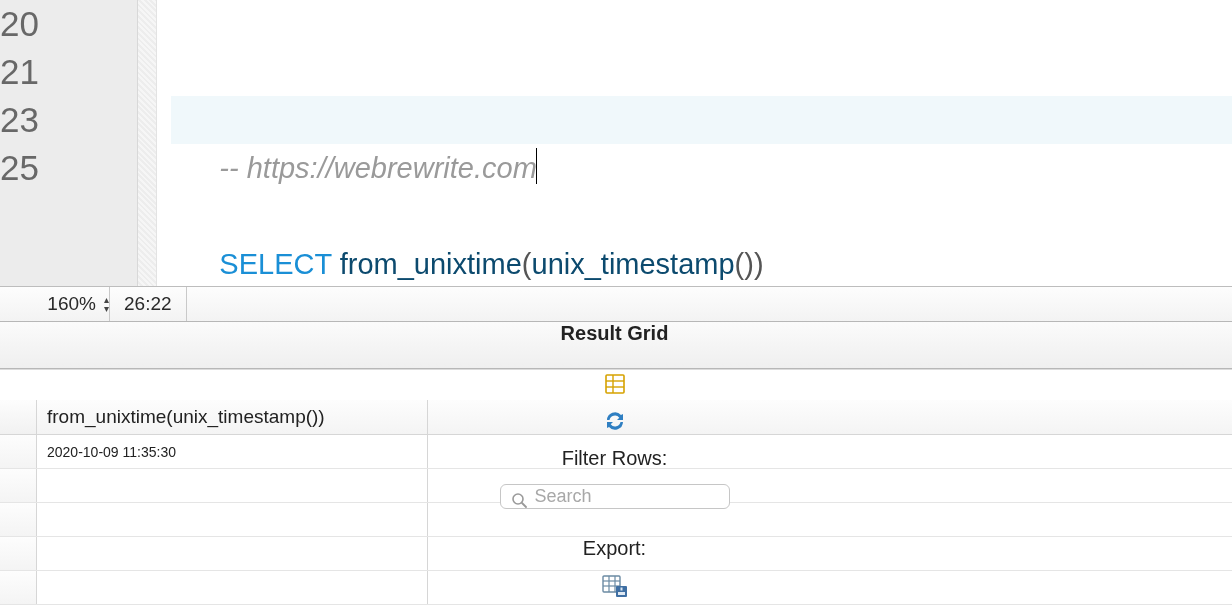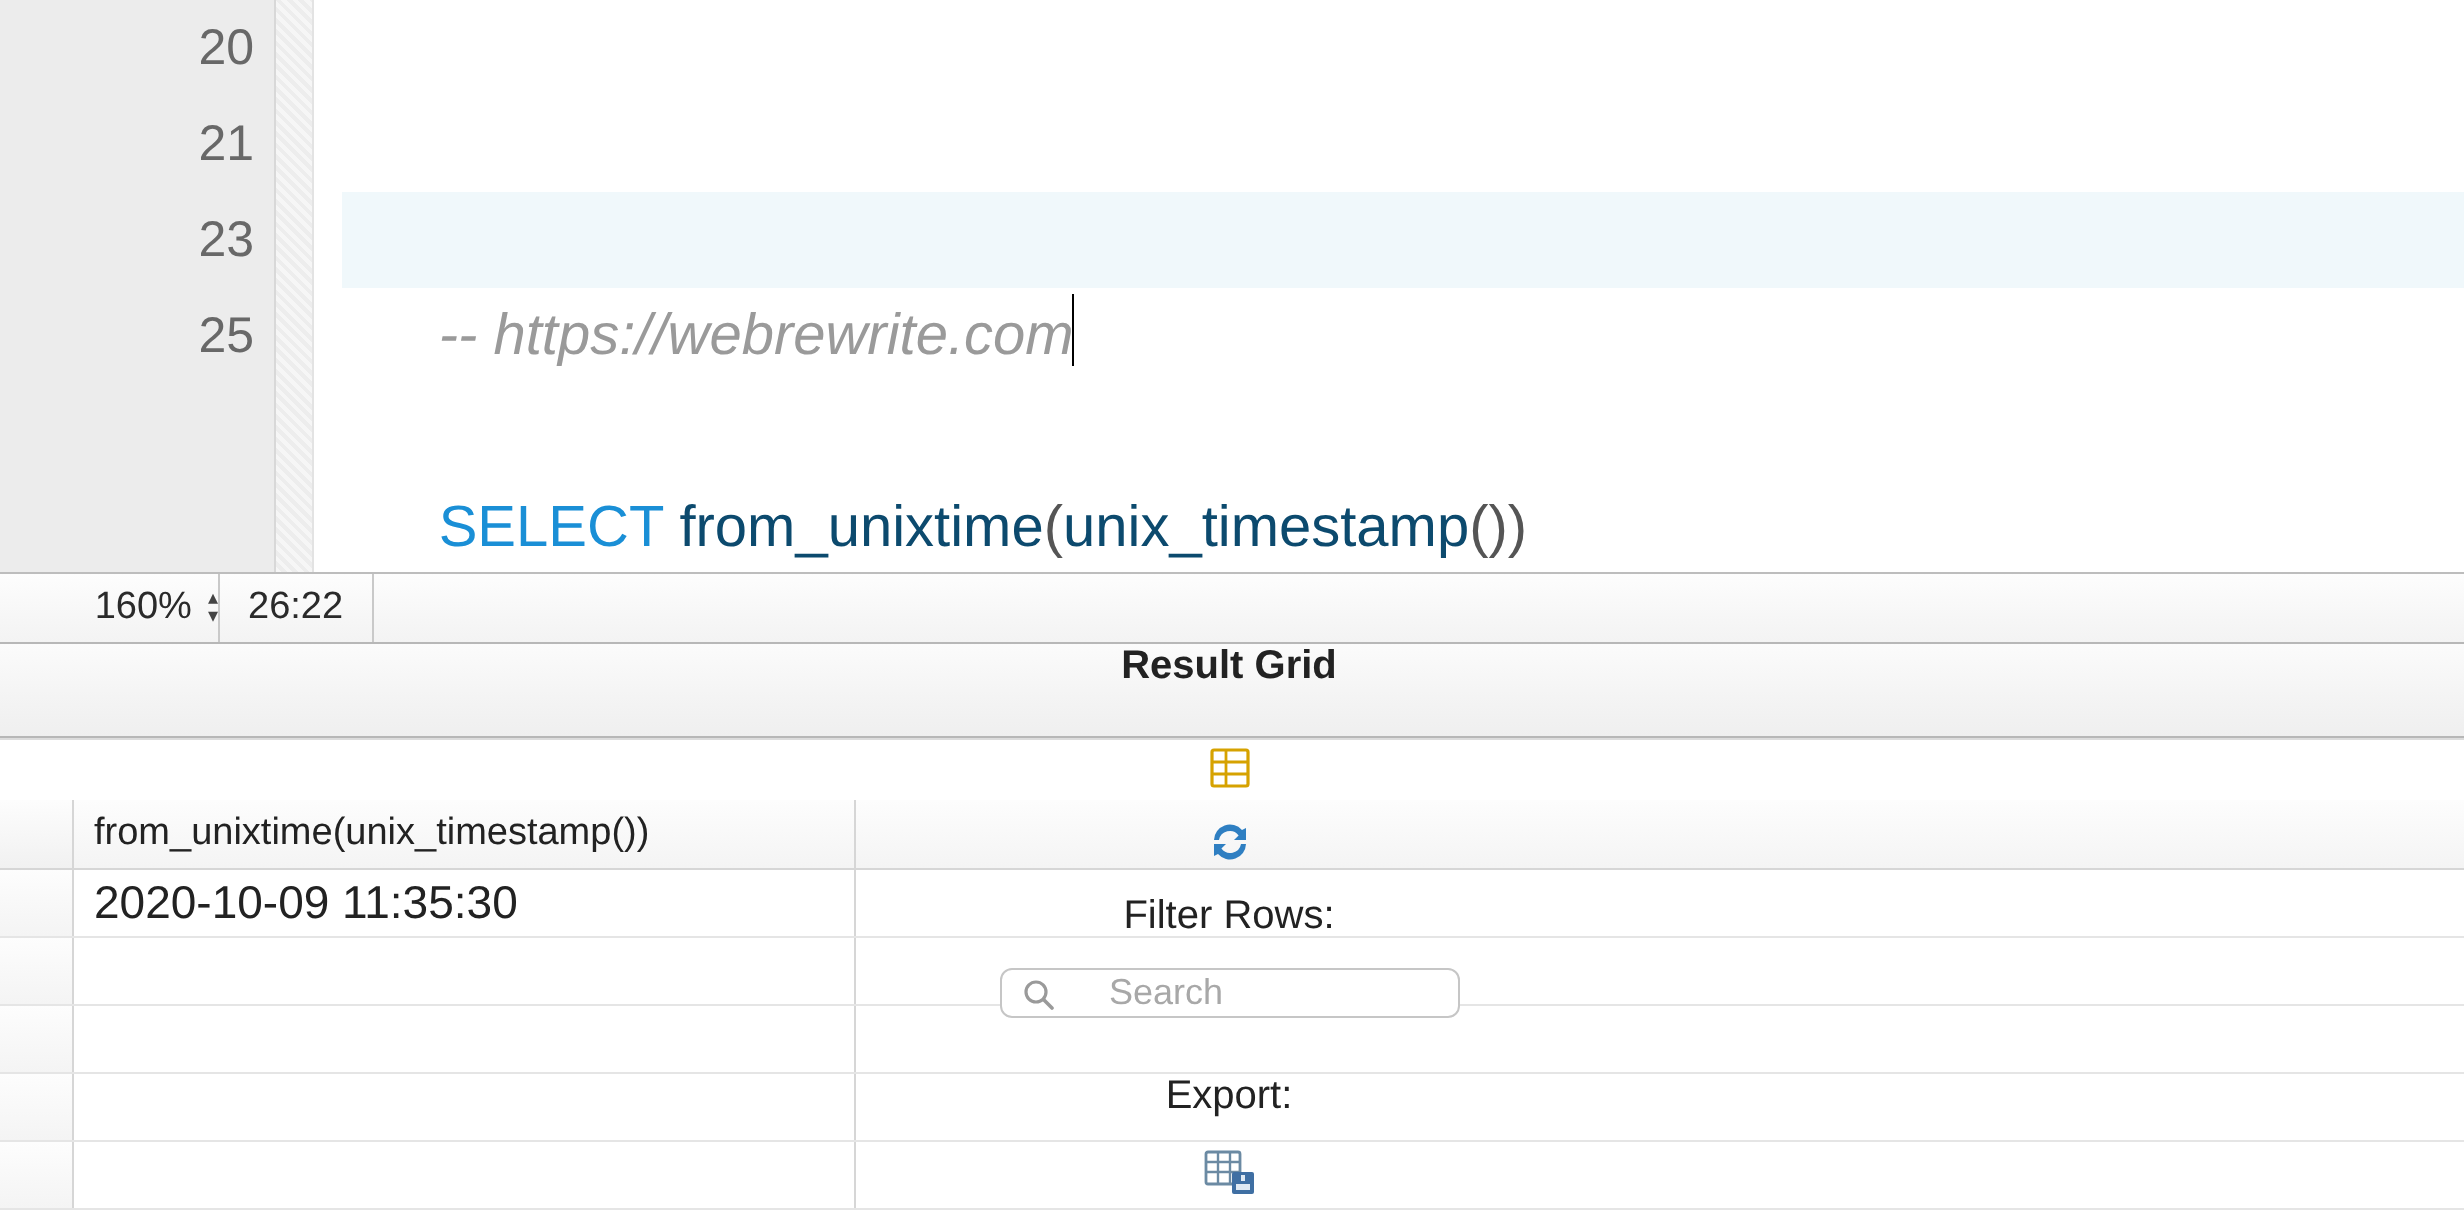--- a/index.html
+++ b/index.html
@@ -18,24 +18,23 @@
   .editor-wrap {
     display: flex;
     height: 286px;
     border-bottom: 1px solid #bdbdbd;
   }
   .gutter {
     width: 138px;
     background: #ececec;
     border-right: 1px solid #d8d8d8;
     font-family: "Helvetica Neue", Arial, sans-serif;
-    font-size: 25px;
+    font-size: 35px;
     line-height: 48px;
     color: #686868;
-    text-align: right;
     padding-right: 10px;
     box-sizing: border-box;
     user-select: none;
   }
   
   .gut-row { position: relative; height: 48px; }
   .gut-num { display: inline-block; width: 100%; }
   .gut-dot {
     position: absolute;
     right: -20px;
@@ -144,29 +143,28 @@
   .tb-label-strong { font-weight: 700; }
   .icon-btn {
     width: 26px;
     height: 26px;
     display: inline-flex;
     align-items: center;
     justify-content: center;
   }
   .search-field {
     display: flex;
-    align-items: center;
+    align-items: flex-end;
     width: 230px;
     height: 30px;
     border: 1px solid #c6c6c6;
     border-radius: 6px;
     background: #fff;
     padding: 0 10px;
     box-sizing: border-box;
-    gap: 20px;
   }
   .search-field svg { flex: none; margin-right: 6px; }
   .search-field input {
     border: none;
     outline: none;
     font-size: 18px;
     width: 100%;
     color: #333;
     background: transparent;
   }
@@ -194,21 +192,21 @@
     padding: 0 10px;
     display: flex;
     align-items: center;
     border-right: 1px solid #d6d6d6;
   }
   .gh-cell { width: 370px; }
   .g-row {
     display: flex;
     height: 33px;
     border-bottom: 1px solid #e5e5e5;
-    font-size: 23px;
+    font-size: 14px;
     color: #222;
   }
   .g-rownum {
     width: 36px;
     border-right: 1px solid #d6d6d6;
     background: linear-gradient(#fdfdfd, #f4f4f4);
   }
   .g-cell { width: 370px; }
   .g-row.empty .g-cell { color: transparent; }
 </style>

